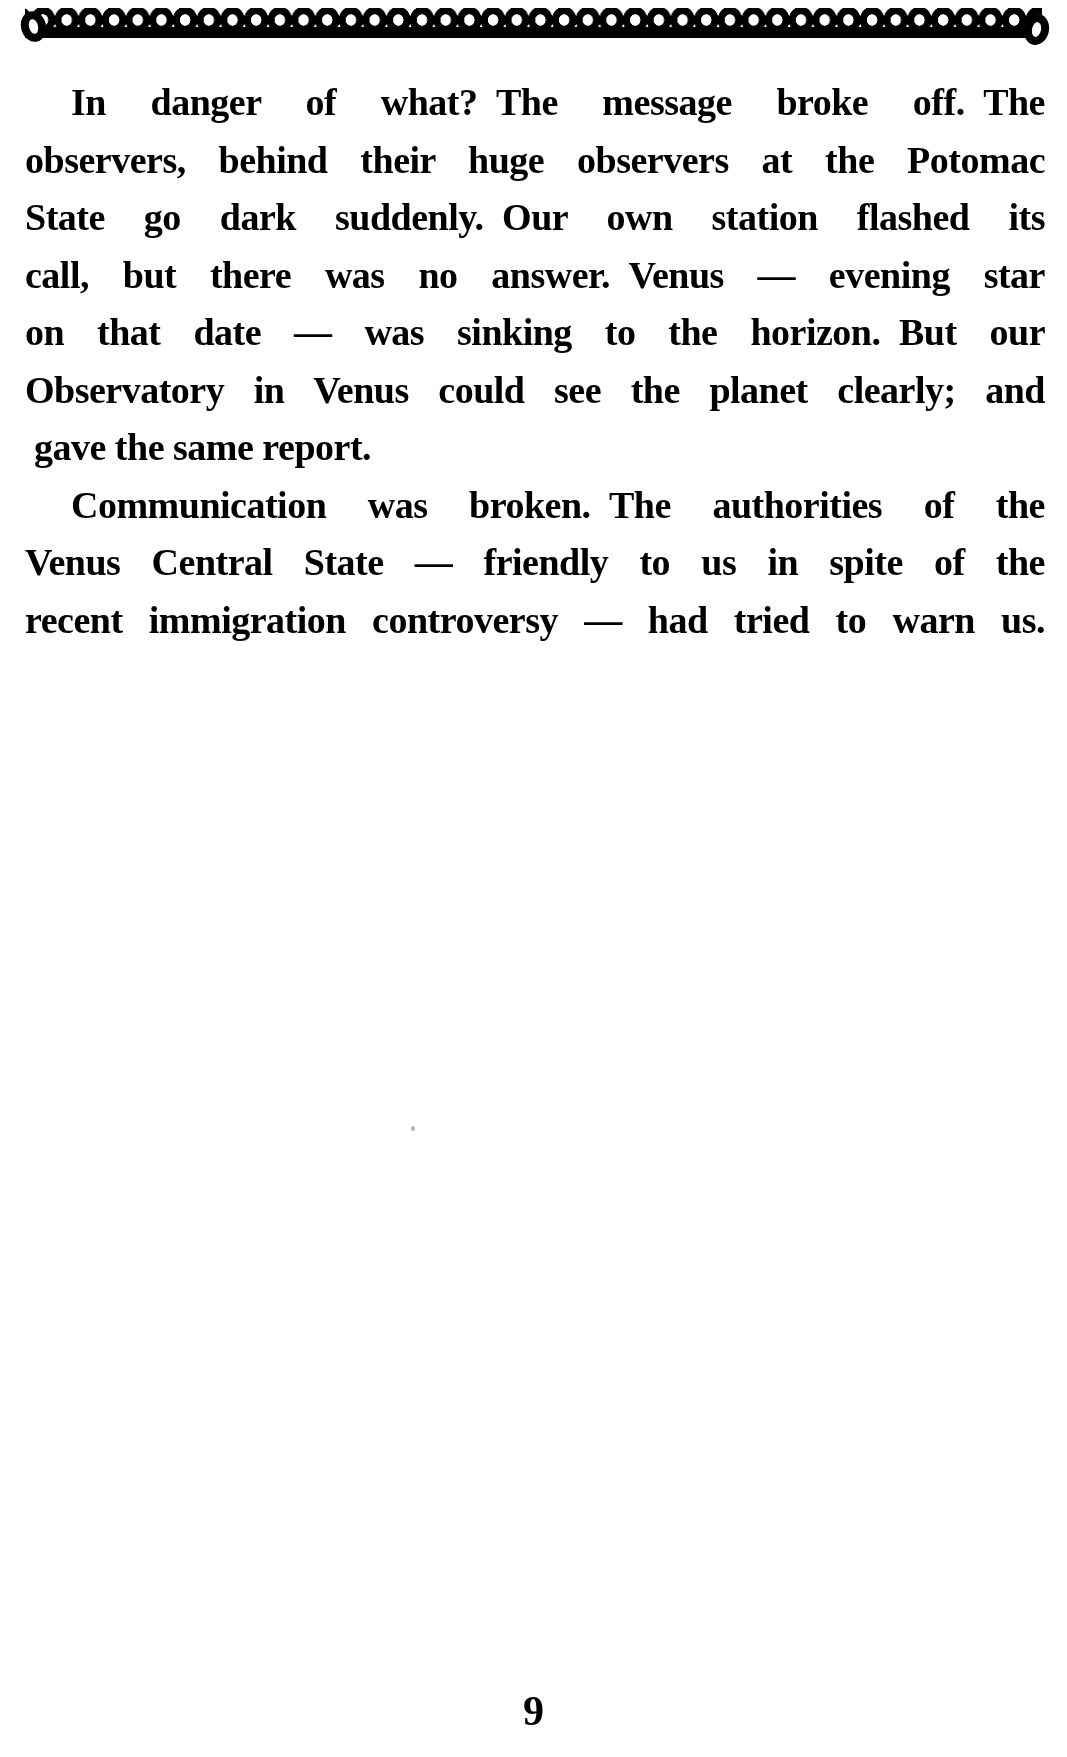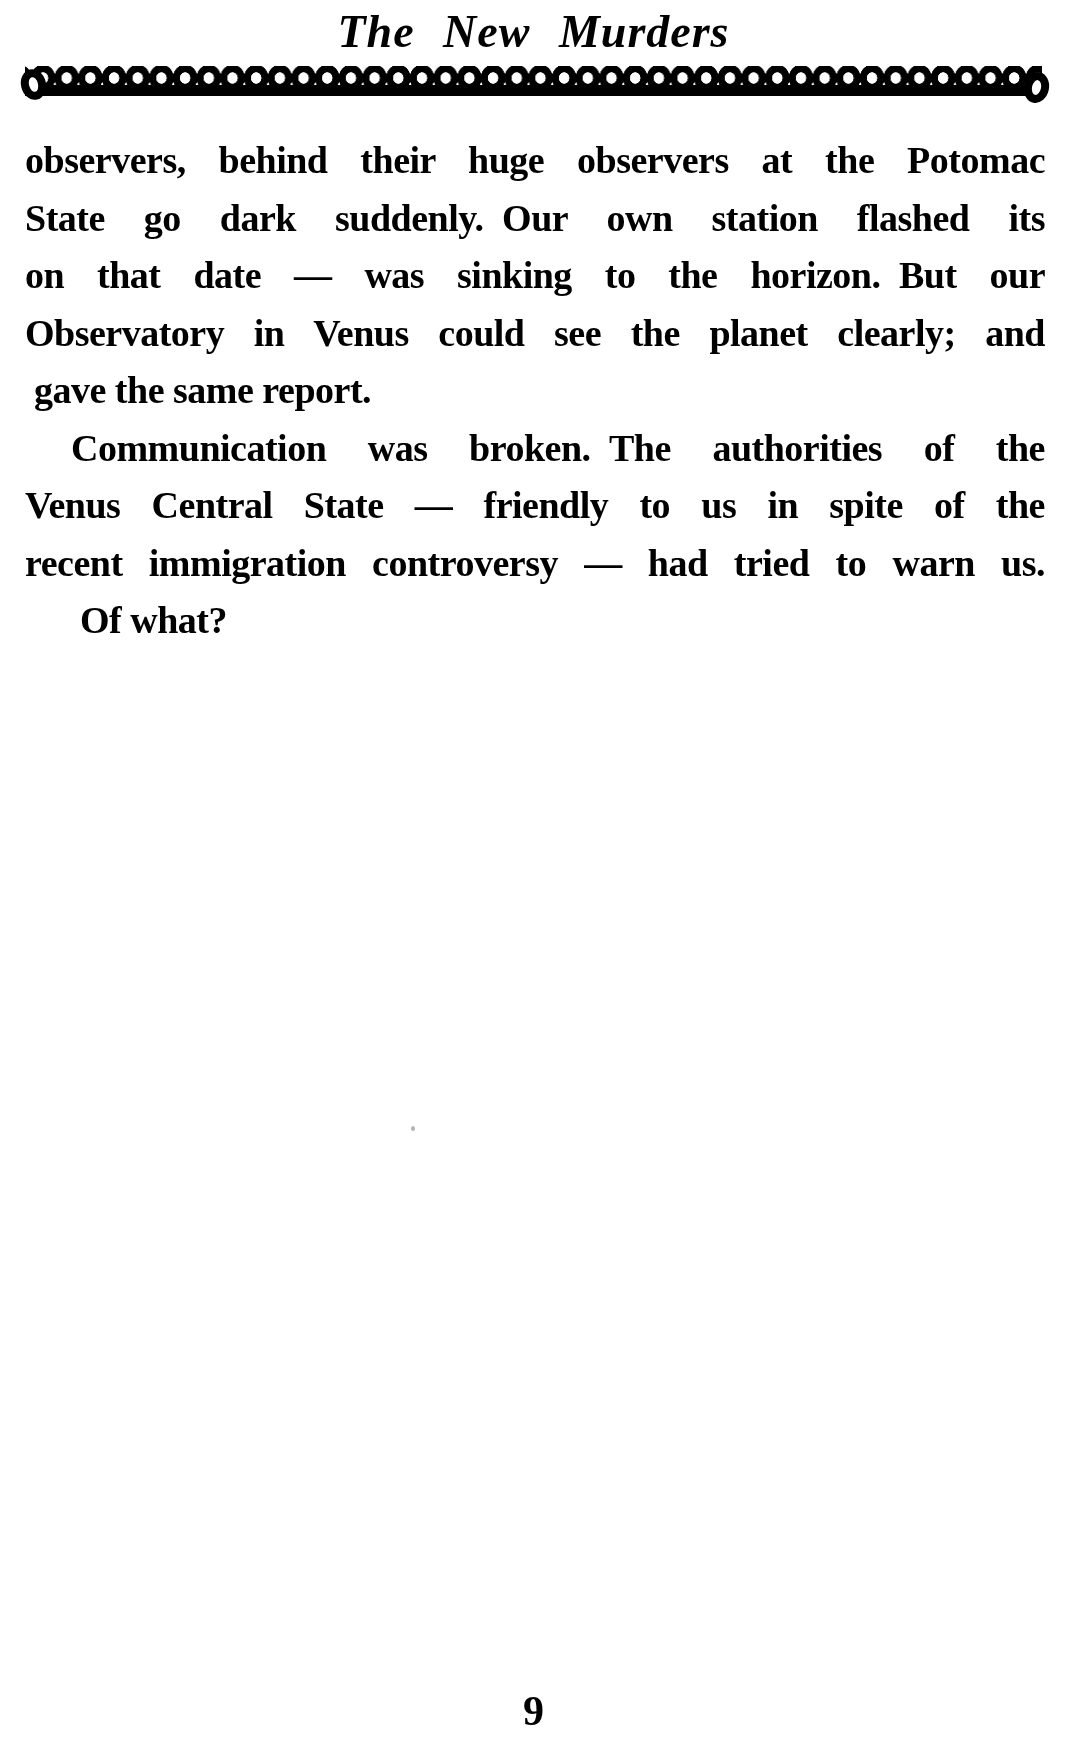--- a/index.html
+++ b/index.html
@@ -95,33 +95,33 @@
     font-weight: bold;
     font-size: 42px;
     line-height: 46px;
   }
 </style>
 </head>
 <body>
 
 <div class="page">
 
-  <div class="running-title">The New Murders</div>
 
   <div class="chain-border"></div>
 
   <div class="body-text">
+      <div class="line indent">In danger of what? The message broke off. The</div>
       <div class="line">observers, behind their huge observers at the Potomac</div>
       <div class="line">State go dark suddenly. Our own station flashed its</div>
+      <div class="line">call, but there was no answer. Venus — evening star</div>
       <div class="line">on that date — was sinking to the horizon. But our</div>
       <div class="line">Observatory in Venus could see the planet clearly; and</div>
       <div class="line no-fill">gave the same report.</div>
       <div class="line indent">Communication was broken. The authorities of the</div>
       <div class="line">Venus Central State — friendly to us in spite of the</div>
       <div class="line">recent immigration controversy — had tried to warn us.</div>
-      <div class="line indent no-fill">Of what?</div>
     </div>
 
   <div class="artifact"></div>
 
   <div class="page-number">9</div>
 
 </div>
 
 </body></html>

